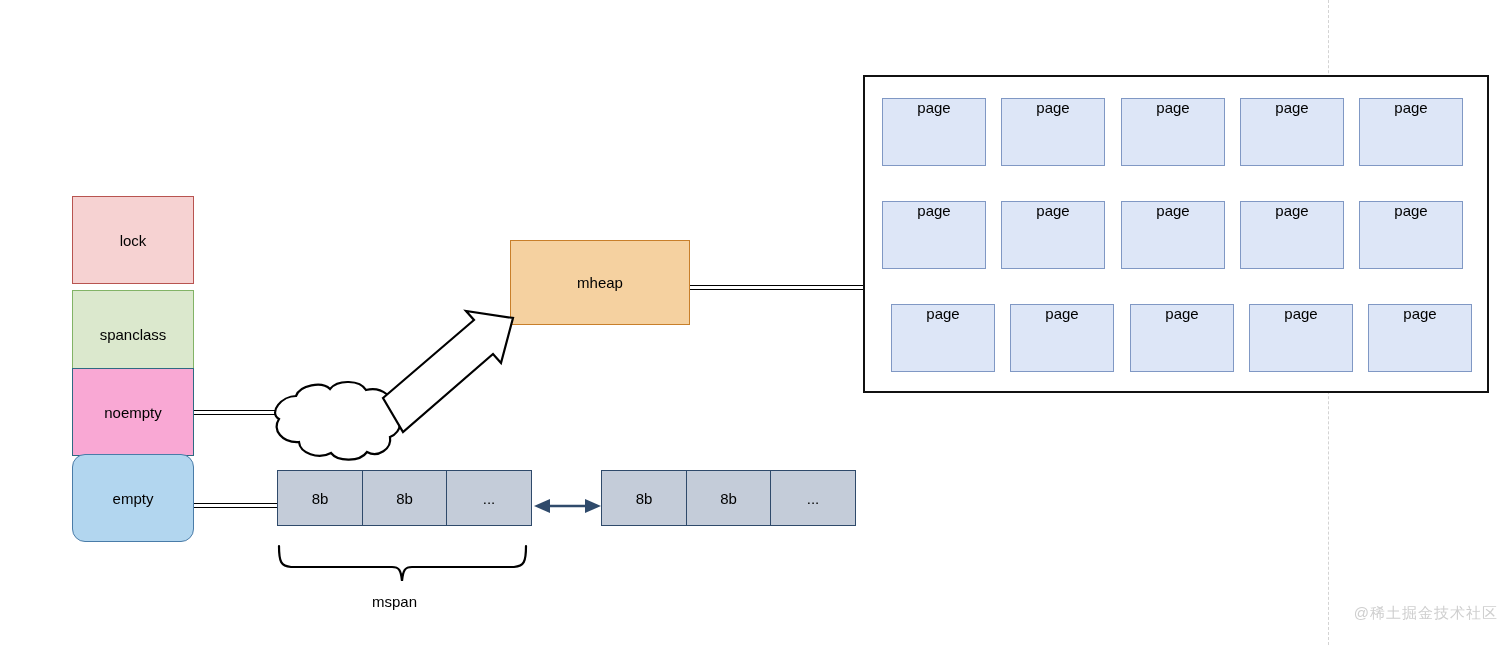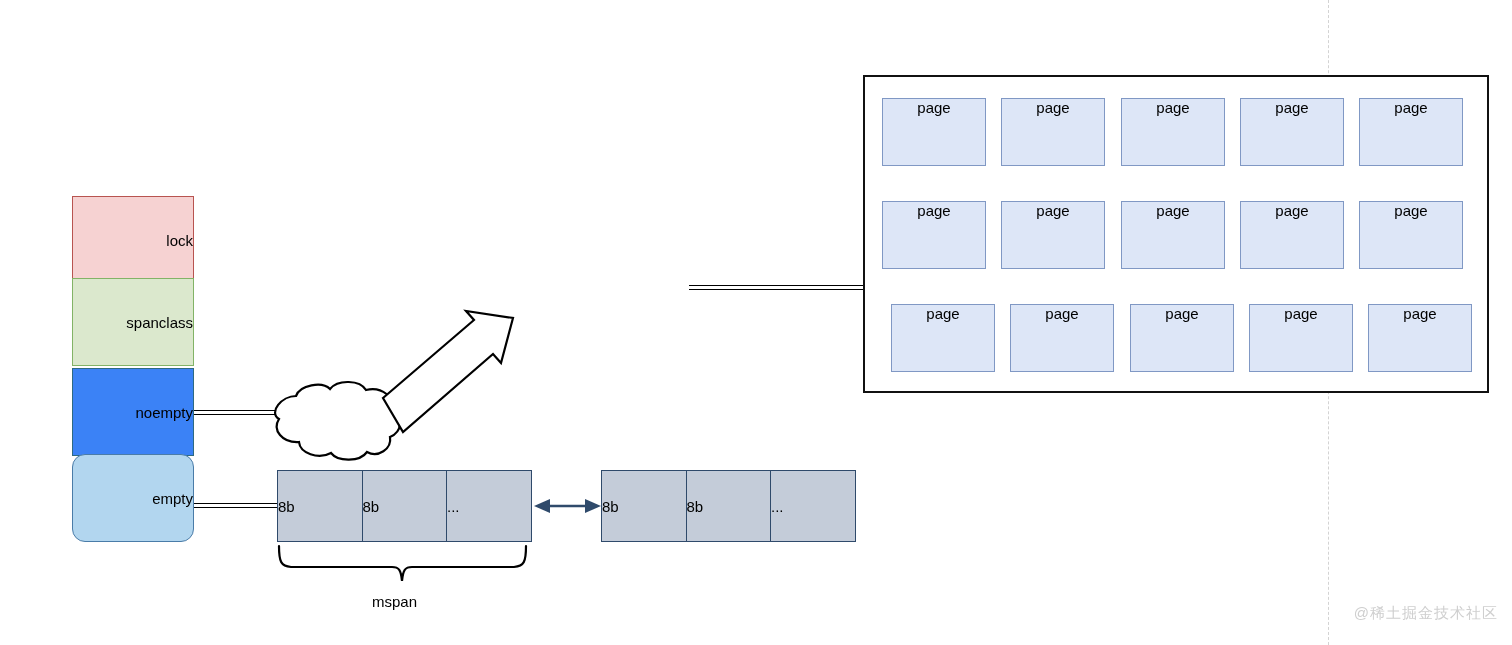--- a/index.html
+++ b/index.html
@@ -20,29 +20,29 @@
 
   
   .struct-cell {
     position: absolute;
     left: 72px;
     width: 122px;
     height: 88px;
     box-sizing: border-box;
     display: flex;
     align-items: center;
-    justify-content: flex-end;
+    justify-content: center;
     font-size: 15px;
     color: #000000;
     border-width: 1px;
     border-style: solid;
   }
   .cell-lock     { top: 196px; background: #f6d2d2; border-color: #b85450; }
-  .cell-spanclass{ top: 278px; background: #dbe8cd; border-color: #82b366; }
-  .cell-noempty  { top: 368px; background: #3b82f6; border-color: #2e6a82; }
+  .cell-spanclass{ top: 290px; background: #dbe8cd; border-color: #82b366; }
+  .cell-noempty  { top: 368px; background: #f9a8d4; border-color: #2e6a82; }
   .cell-empty    { top: 454px; background: #b2d6ef; border-color: #4a7ca8; border-radius: 13px; }
 
   
   .dbl-line {
     position: absolute;
     height: 5px;
     box-sizing: border-box;
     border-top: 1.5px solid #000;
     border-bottom: 1.5px solid #000;
     background: #ffffff;
@@ -67,26 +67,27 @@
 
   
   .mspan-group {
     position: absolute;
     display: flex;
     height: 72px;
     box-sizing: border-box;
   }
   .mspan-cell {
     width: 86px;
-    height: 72px;
+    height: 56px;
     box-sizing: border-box;
     background: #c4ccd9;
     border: 1.5px solid #2f4a6b;
     display: flex;
     align-items: center;
+    justify-content: center;
     font-size: 15px;
     color: #000;
     margin-left: -1.5px;
   }
   .mspan-cell:first-child { margin-left: 0; }
   .mspan-g1 { left: 277px; top: 470px; }
   .mspan-g2 { left: 601px; top: 470px; }
 
   
   .page-container {
@@ -169,20 +170,23 @@
   <div class="struct-cell cell-empty">
     <span>empty</span>
   </div>
 
   <div class="dbl-line" style="left:194px; top:410px; width:84px;"></div>
 
   <div class="dbl-line" style="left:194px; top:503px; width:85px;"></div>
 
   <div class="dbl-line" style="left:689px; top:285px; width:176px;"></div>
 
+  <div class="mheap-box">
+    <span>mheap</span>
+  </div>
 
   <div class="mspan-group mspan-g1">
     <div class="mspan-cell">
       <span>8b</span>
     </div>
     <div class="mspan-cell">
       <span>8b</span>
     </div>
     <div class="mspan-cell">
       <span>...</span>

